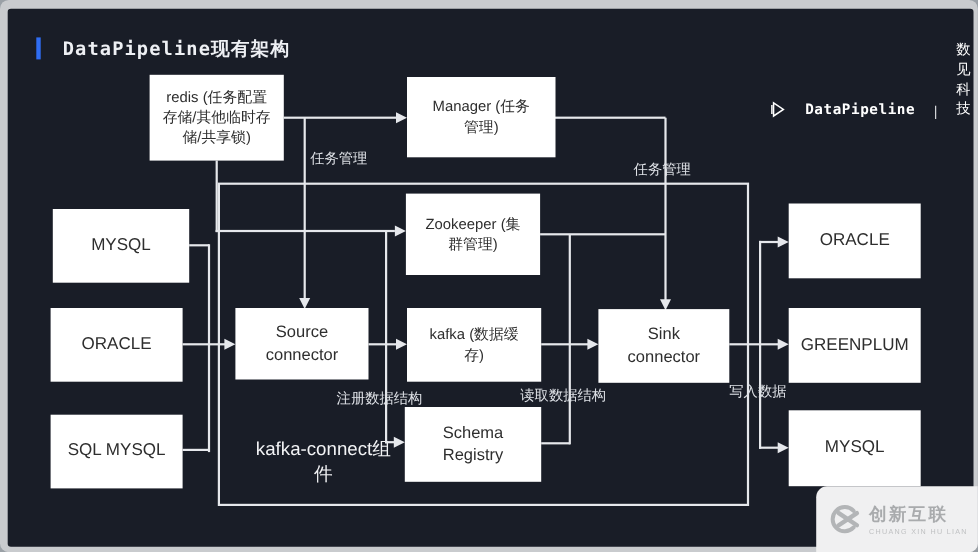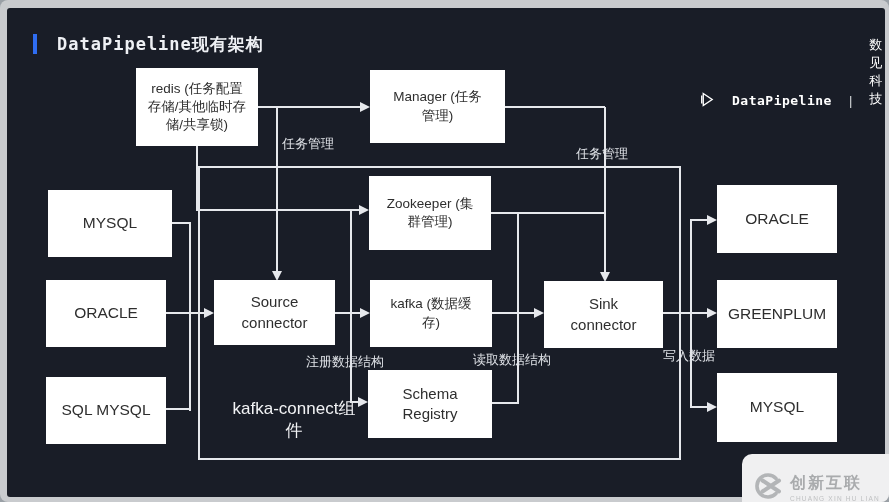--- a/index.html
+++ b/index.html
@@ -42,21 +42,21 @@
   .ar.r{border-left:10px solid #e6e8ec;border-top:5px solid transparent;border-bottom:5px solid transparent;}
   .ar.d{border-top:10px solid #e6e8ec;border-left:5px solid transparent;border-right:5px solid transparent;}
   .elabel{position:absolute;color:#dfe2e7;font-size:13px;white-space:nowrap;}
   .el-task-l{left:282px;top:135px;}
   .el-task-r{left:576px;top:145px;}
   .el-reg{left:306px;top:353px;text-align:center;}
   .el-read{left:473px;top:351px;}
   .el-write{left:663px;top:347px;}
 
   
-  .watermark{position:absolute;right:0;bottom:0;width:147px;height:48px;background:#f0f0f1;border-top-left-radius:10px;display:flex;align-items:flex-end;padding-left:10px;box-sizing:border-box;z-index:20;}
+  .watermark{position:absolute;right:0;bottom:0;width:147px;height:60px;background:#f0f0f1;border-top-left-radius:10px;display:flex;align-items:center;padding-left:10px;box-sizing:border-box;z-index:20;}
   .wm-text{margin-left:6px;display:flex;flex-direction:column;}
   .wm-name{font-size:16px;font-weight:700;color:#a9abad;letter-spacing:2px;}
   .wm-sub{font-size:6.5px;color:#bfc0c2;letter-spacing:1.2px;margin-top:1px;}
 </style>
 </head>
 <body>
 
 <div id="root">
   <div id="slide"></div>
 

